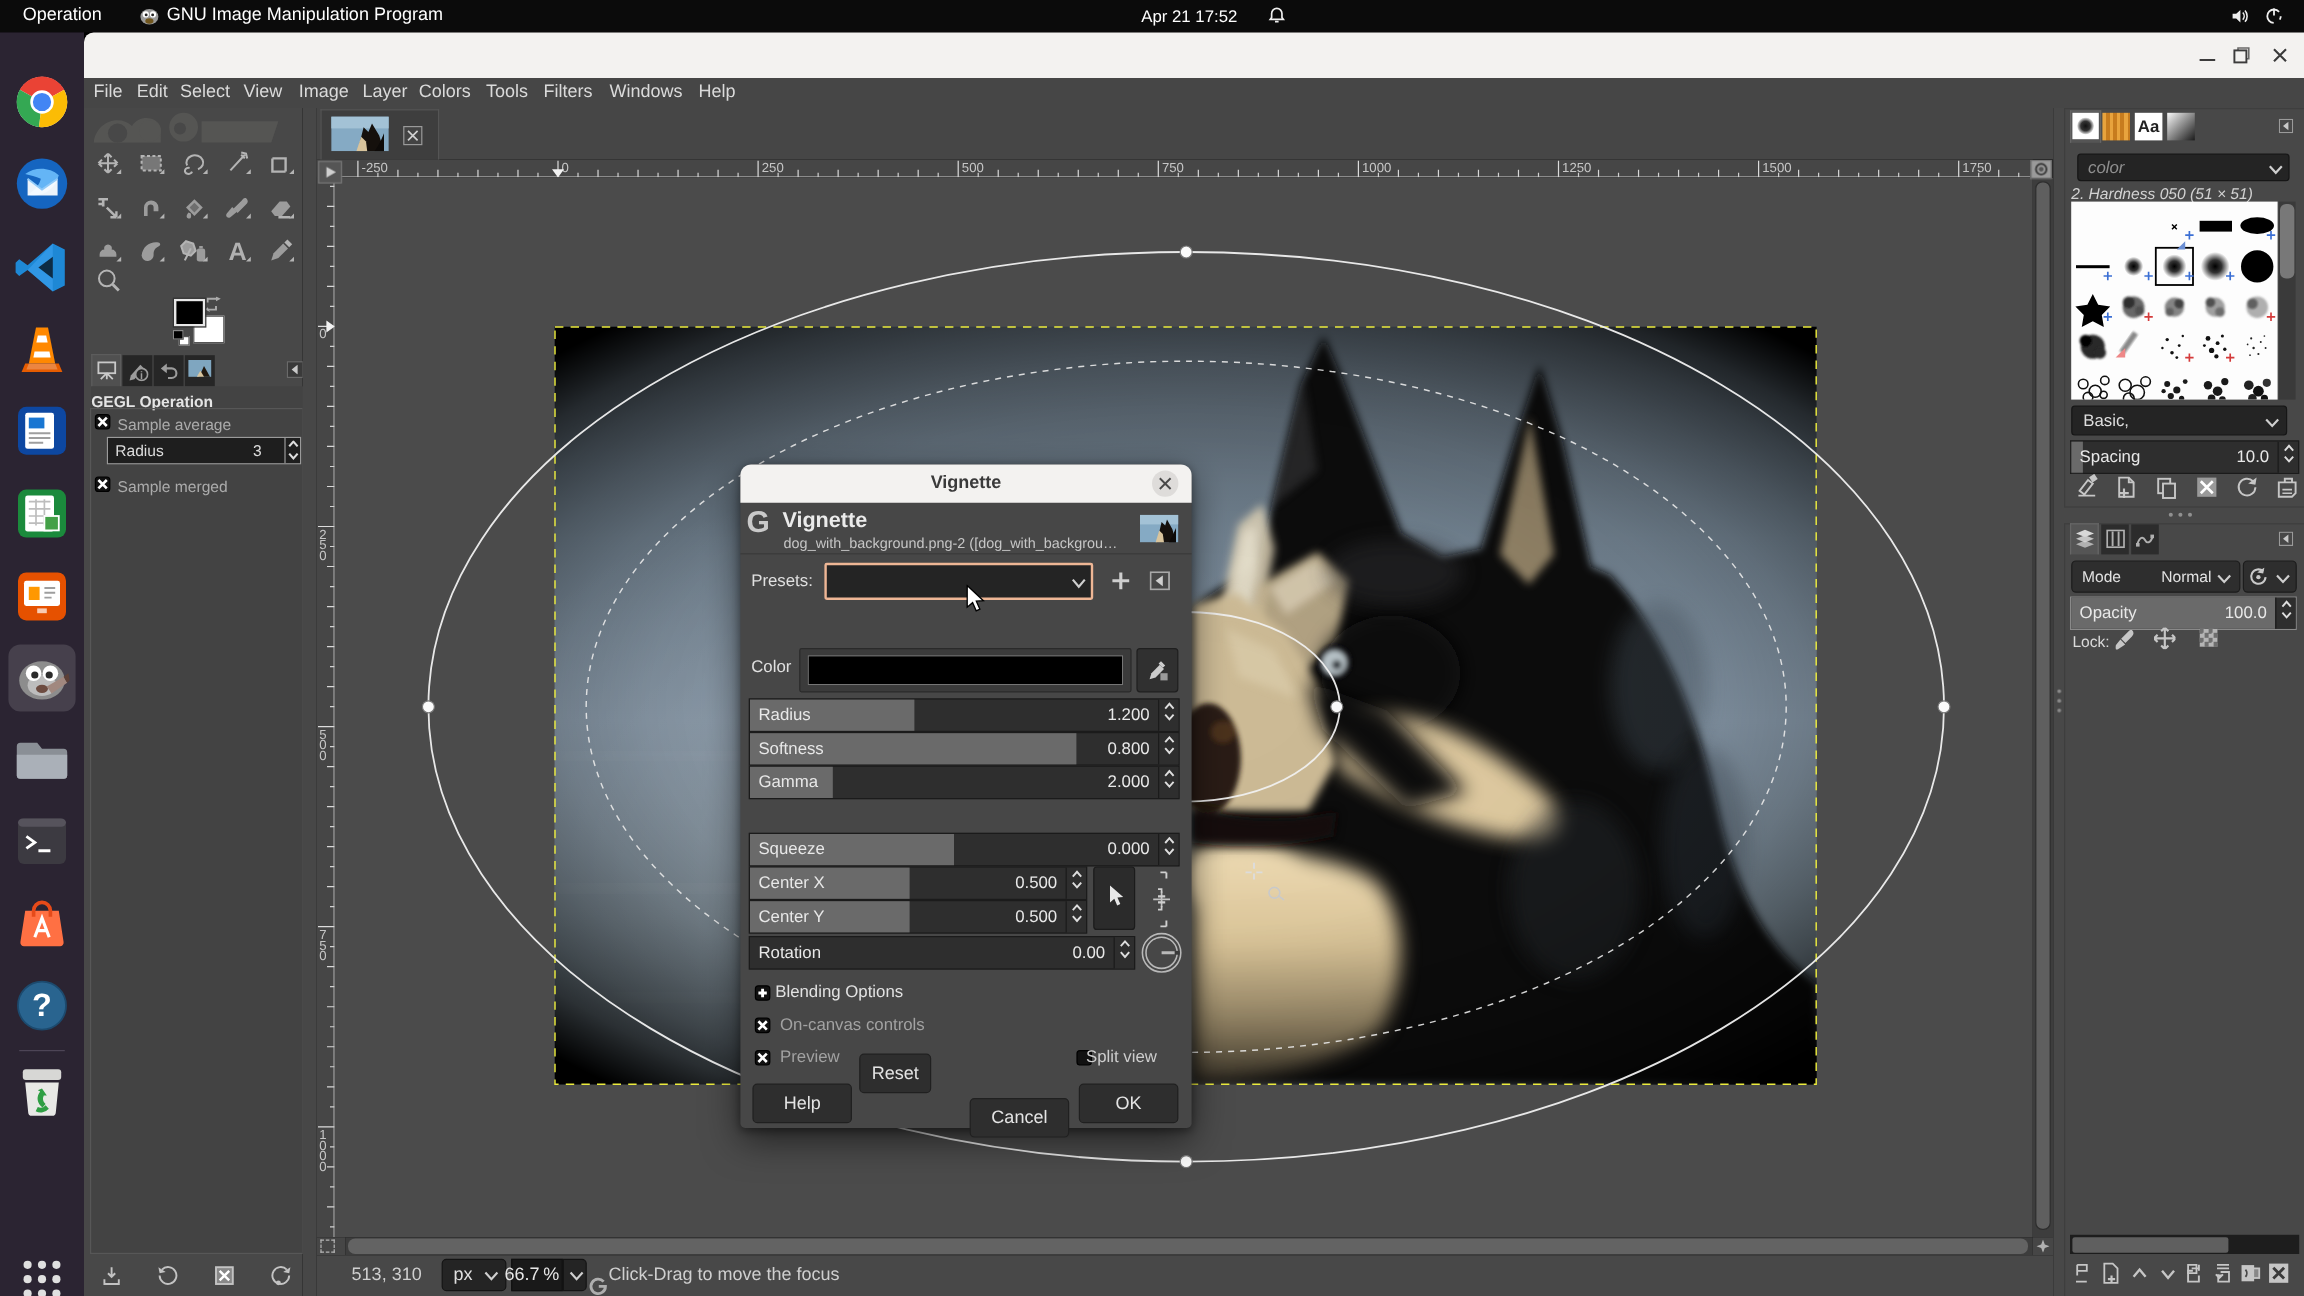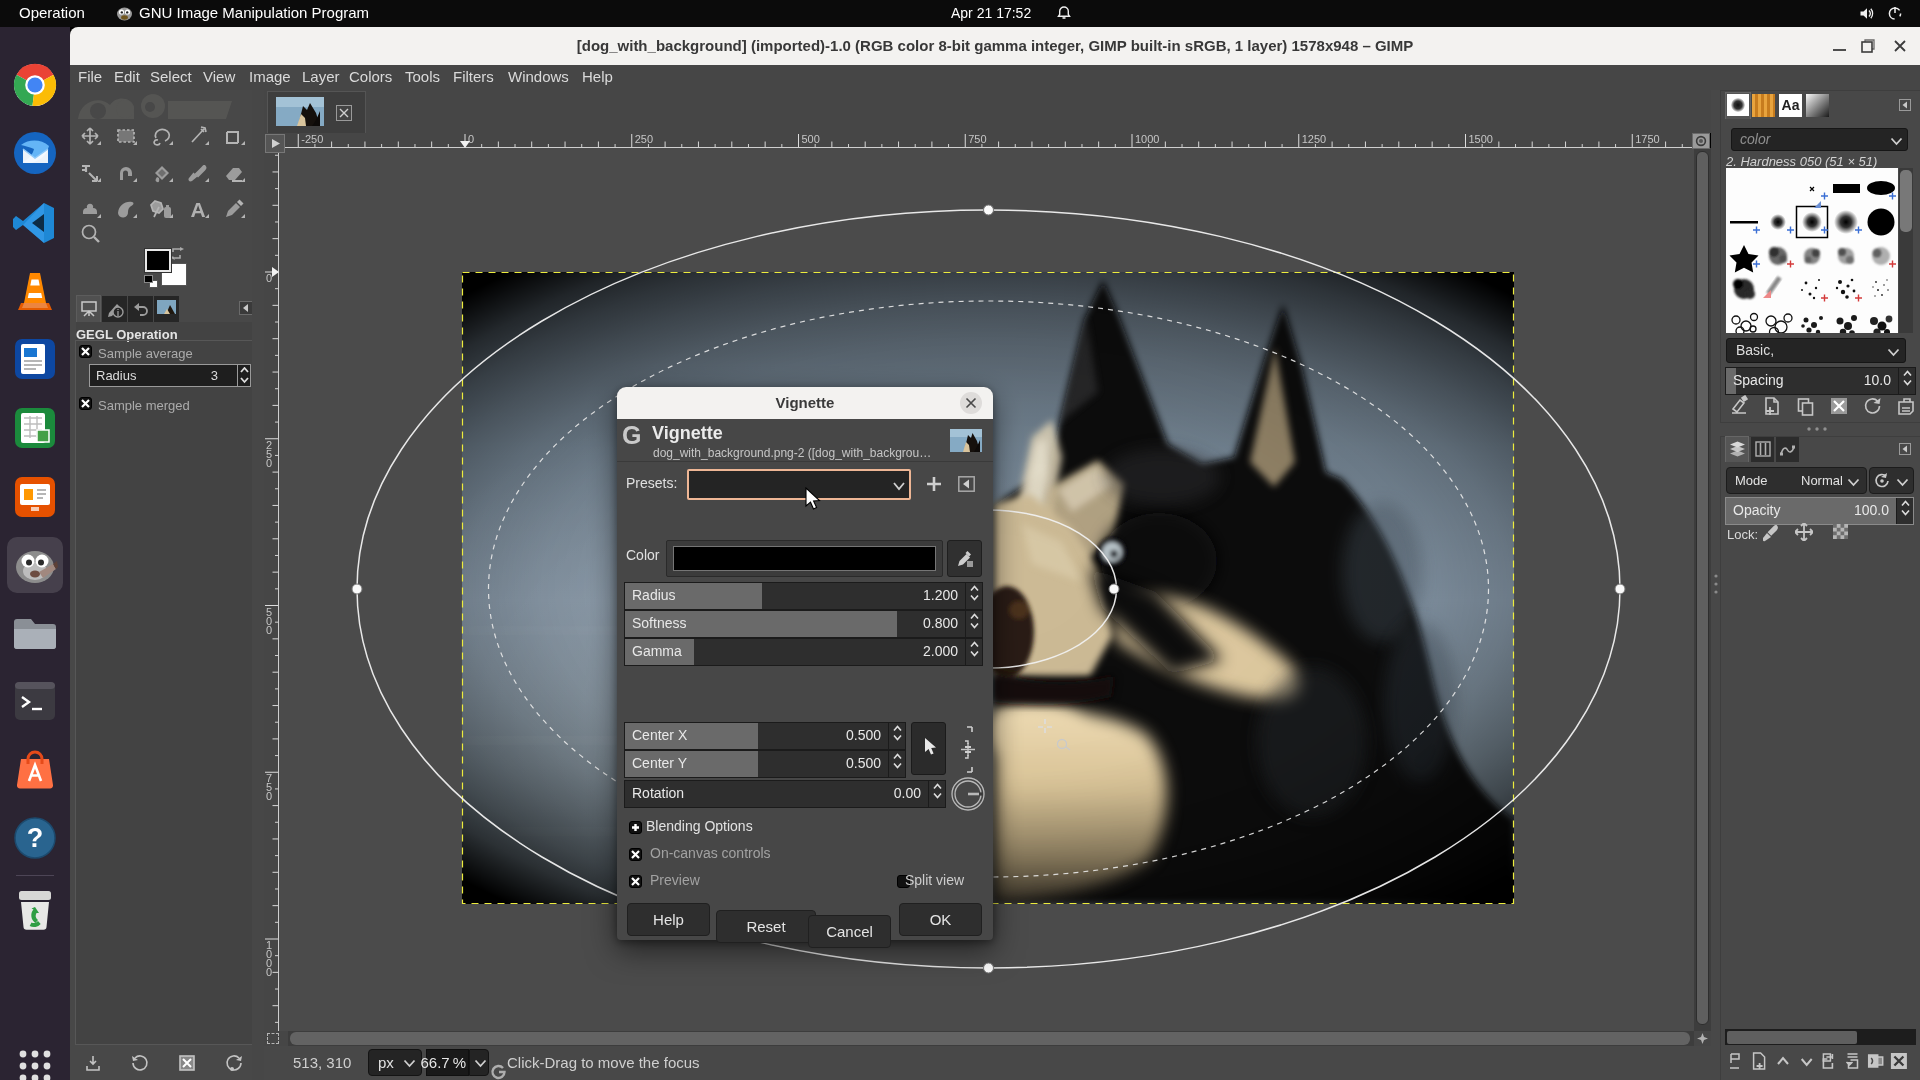--- a/index.html
+++ b/index.html
@@ -185,21 +185,20 @@
         <circle cx="24" cy="24" r="3.4"></circle>
         <circle cx="36" cy="24" r="3.4"></circle>
         <circle cx="12" cy="36" r="3.4"></circle>
         <circle cx="24" cy="36" r="3.4"></circle>
         <circle cx="36" cy="36" r="3.4"></circle>
       </g>
     </svg>
 </div>
 
 <div class="abs" id="titlebar">
-  <div class="t">[dog_with_background] (imported)-1.0 (RGB color 8-bit gamma integer, GIMP built-in sRGB, 1 layer) 1578x948 – GIMP</div>
   <svg class="abs" style="left:1757px;top:11px" width="90" height="16" viewBox="0 0 90 16">
     <path d="M6 12 h13" stroke="#3c3c3c" stroke-width="1.8"></path>
     <rect x="35" y="4" width="10" height="10" fill="none" stroke="#3c3c3c" stroke-width="1.6"></rect>
     <path d="M38 4 v-2 h9 v9 h-2" fill="none" stroke="#3c3c3c" stroke-width="1.3" opacity=".75"></path>
     <path d="M68 3 l10 10 M78 3 l-10 10" stroke="#3c3c3c" stroke-width="1.8"></path>
   </svg>
 </div>
 
 <div class="abs" id="menubar">
   <span class="mi" style="left:8px">File</span>
@@ -1022,20 +1021,33 @@
       <span class="val">2.000</span>
       <div class="arr">
         <svg width="9" height="7" viewBox="0 0 9 7">
           <path d="M1 5.5 L4.5 1.5 L8 5.5" fill="none" stroke="#ddd" stroke-width="1.6"></path>
         </svg>
         <svg width="9" height="7" viewBox="0 0 9 7">
           <path d="M1 1.5 L4.5 5.5 L8 1.5" fill="none" stroke="#ddd" stroke-width="1.6"></path>
         </svg>
       </div>
     </div>
+  <div class="spin" style="left:7px;top:307px;width:359px">
+      <div class="fill" style="width:170px"></div>
+      <span class="lab">Squeeze</span>
+      <span class="val">0.000</span>
+      <div class="arr">
+        <svg width="9" height="7" viewBox="0 0 9 7">
+          <path d="M1 5.5 L4.5 1.5 L8 5.5" fill="none" stroke="#ddd" stroke-width="1.6"></path>
+        </svg>
+        <svg width="9" height="7" viewBox="0 0 9 7">
+          <path d="M1 1.5 L4.5 5.5 L8 1.5" fill="none" stroke="#ddd" stroke-width="1.6"></path>
+        </svg>
+      </div>
+    </div>
 
   <div class="spin" style="left:7px;top:335px;width:282px">
       <div class="fill" style="width:133px"></div>
       <span class="lab">Center X</span>
       <span class="val">0.500</span>
       <div class="arr">
         <svg width="9" height="7" viewBox="0 0 9 7">
           <path d="M1 5.5 L4.5 1.5 L8 5.5" fill="none" stroke="#ddd" stroke-width="1.6"></path>
         </svg>
         <svg width="9" height="7" viewBox="0 0 9 7">
@@ -1105,20 +1117,20 @@
   <div class="cb" style="left:12px;top:488px">
       <svg width="11" height="11" viewBox="0 0 11 11">
         <path d="M2 2 l7 7 M9 2 l-7 7" stroke="#fff" stroke-width="2.2"></path>
       </svg>
     </div>
   <span class="abs" style="left:33px;top:485px;font-size:14px;color:#a2a2a2">Preview</span>
   <div class="cb" style="left:280px;top:488px"></div>
   <span class="abs" style="left:288px;top:485px;font-size:14px;color:#cdcdcd">Split view</span>
 
   <div class="btn" style="left:10px;top:516px;width:83px">Help</div>
-  <div class="btn" style="left:99px;top:523px;width:100px">Reset</div>
+  <div class="btn" style="left:99px;top:491px;width:60px">Reset</div>
   <div class="btn" style="left:191px;top:528px;width:83px">Cancel</div>
   <div class="btn" style="left:282px;top:516px;width:83px">OK</div>
 </div>
 
 <svg class="abs" style="left:803px;top:487px;z-index:40" width="24" height="26" viewBox="0 0 24 26">
   <path d="M3 1 L3 19 L7.5 15.2 L10.5 22 L13.6 20.6 L10.6 14 L16.5 13.6 Z" fill="#fff" stroke="#000" stroke-width="1.1"></path>
 </svg>
 
 </body></html>

